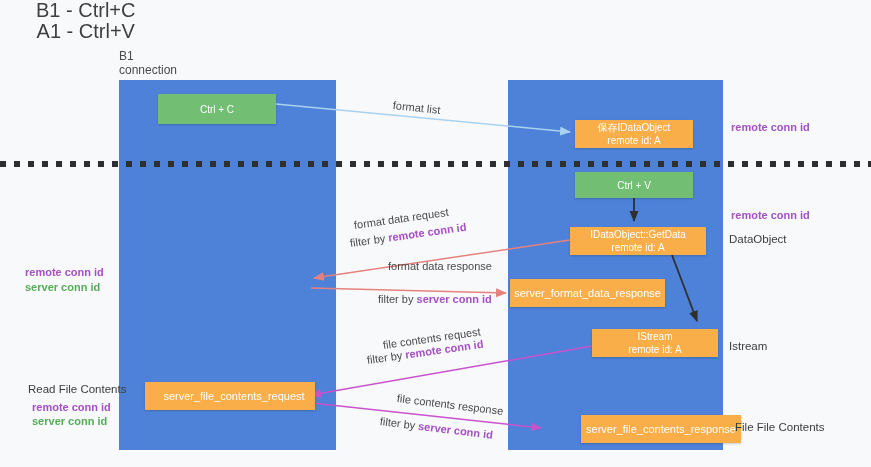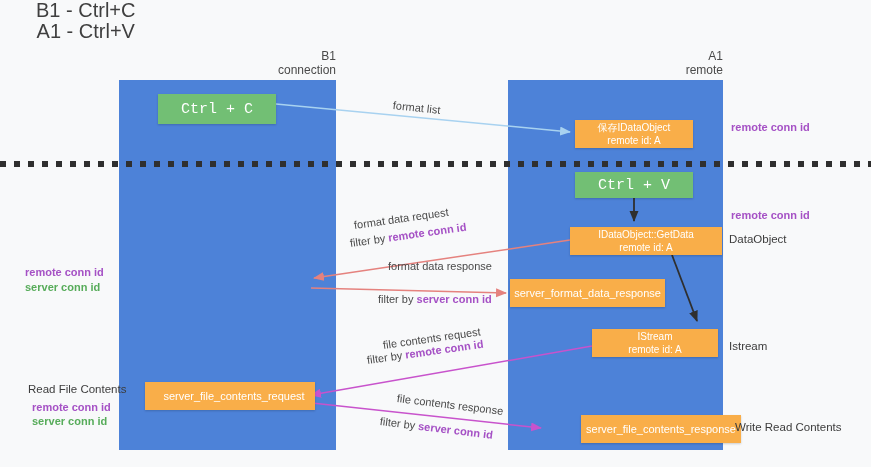--- a/index.html
+++ b/index.html
@@ -8,27 +8,27 @@
     background:#f8f9fa; overflow:hidden;
     font-family:"Liberation Sans", sans-serif;
   }
   .abs { position:absolute; }
   .title {
     left:0; top:6; width:871; text-align:center;
     font-size:20px; line-height:21px; color:#3f3f3f;margin-left:36px;
   }
   .lane { background:var(--lane-blue); }
   .lane-header {
-    text-align:right; font-size:12px; line-height:14px; color:#4a4a4a;
+    text-align:left; font-size:12px; line-height:14px; color:#4a4a4a;
   }
   .box {
     display:flex; flex-direction:column; align-items:center; justify-content:center;
     color:#fff; text-align:center; box-shadow:0 1px 2px rgba(0,0,0,0.18);
   }
-  .box-green { background:var(--box-green); font-size:15px;font-family:Liberation Mono, monospace; }
+  .box-green { background:var(--box-green); font-size:10px; }
   .box-orange { background:var(--box-orange); font-size:11px; }
   .box-orange.two-line { font-size:10px; line-height:13px; }
   .flow-label {
     font-size:11px; color:#4a4a4a; white-space:nowrap; transform-origin:left center;
   }
   .rot-neg { transform:rotate(-8deg); }
   .rot-pos { transform:rotate(7deg); }
   .rot-slight { transform:rotate(6deg); }
   .purple { color:var(--accent-purple); font-weight:bold; }
   .green-txt { color:var(--accent-green); font-weight:bold; }
@@ -52,24 +52,20 @@
 <div class="canvas">
 
   <div class="abs title">
     <div>B1 - Ctrl+C</div>
     <div>A1 - Ctrl+V</div>
   </div>
 
   <div class="abs lane-header" style="left:119px; top:49px; width:217px;">
     <div>B1</div>
     <div>connection</div>
-  </div>
-  <div class="abs lane-header" style="left:508px; top:49px; width:215px;">
-    <div>A1</div>
-    <div>remote</div>
   </div>
 
   <div class="abs lane" style="left:119px; top:80px; width:217px; height:370px;"></div>
   <div class="abs lane" style="left:508px; top:80px; width:215px; height:370px;"></div>
 
   <svg class="overlay" width="871" height="467" viewBox="0 0 871 467">
     <defs>
       <marker id="m-blue" markerUnits="userSpaceOnUse" markerWidth="12" markerHeight="10" refX="10" refY="4.5" orient="auto">
           <path class="mk-blue" d="M0,0 L11,4.5 L0,9 z"></path>
         </marker>
@@ -96,21 +92,21 @@
   <div class="abs box box-green" style="left:158px; top:94px; width:118px; height:30px;">
     <span>Ctrl + C</span>
   </div>
   <div class="abs box box-orange two-line" style="left:575px; top:120px; width:118px; height:28px;">
     <span>保存IDataObject</span>
     <span>remote id: A</span>
   </div>
   <div class="abs box box-green" style="left:575px; top:172px; width:118px; height:26px;">
     <span>Ctrl + V</span>
   </div>
-  <div class="abs box box-orange two-line" style="left:570px; top:227px; width:152px; height:28px;">
+  <div class="abs box box-orange two-line" style="left:570px; top:227px; width:136px; height:28px;">
     <span>IDataObject::GetData</span>
     <span>remote id: A</span>
   </div>
   <div class="abs box box-orange" style="left:510px; top:279px; width:155px; height:28px;">
     <span>server_format_data_response</span>
   </div>
   <div class="abs box box-orange two-line" style="left:592px; top:329px; width:126px; height:28px;">
     <span>IStream</span>
     <span>remote id: A</span>
   </div>
@@ -144,21 +140,21 @@
   <div class="abs flow-label rot-pos" style="left:397px; top:392px;">file contents response</div>
   <div class="abs flow-label rot-pos" style="left:380px; top:415px;">
     <span>filter by</span>
     <span class="purple">server conn id</span>
   </div>
 
   <div class="abs side-label purple" style="left:731px; top:121px;">remote conn id</div>
   <div class="abs side-label purple" style="left:731px; top:209px;">remote conn id</div>
   <div class="abs side-label side-dark" style="left:729px; top:233px;">DataObject</div>
   <div class="abs side-label side-dark" style="left:729px; top:340px;">Istream</div>
-  <div class="abs side-label side-dark" style="left:735px; top:421px;">Write Read Contents</div>
+  <div class="abs side-label side-dark" style="left:735px; top:421px;">File File Contents</div>
 
   <div class="abs side-label pair" style="left:25px; top:265px;">
     <div class="purple">remote conn id</div>
     <div class="green-txt">server conn id</div>
   </div>
   <div class="abs side-label side-dark" style="left:28px; top:383px;">Read File Contents</div>
   <div class="abs side-label pair" style="left:32px; top:400px; line-height:14px;">
     <div class="purple">remote conn id</div>
     <div class="green-txt">server conn id</div>
   </div>

